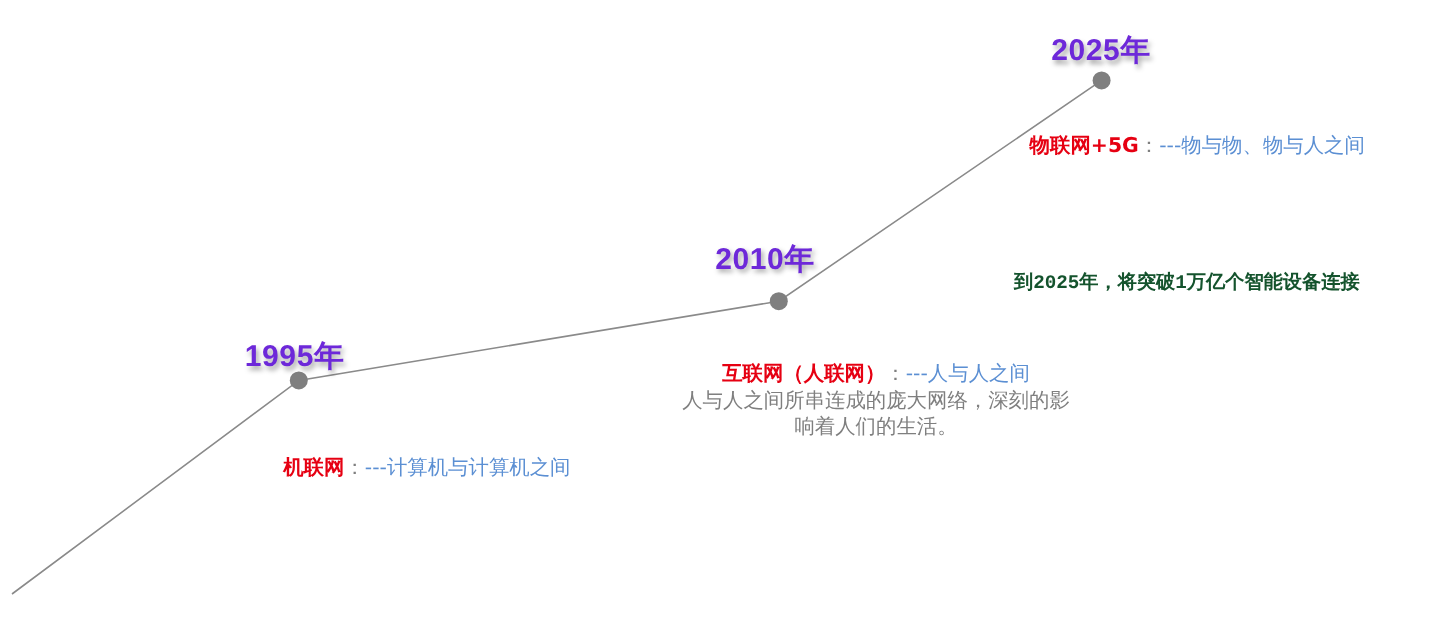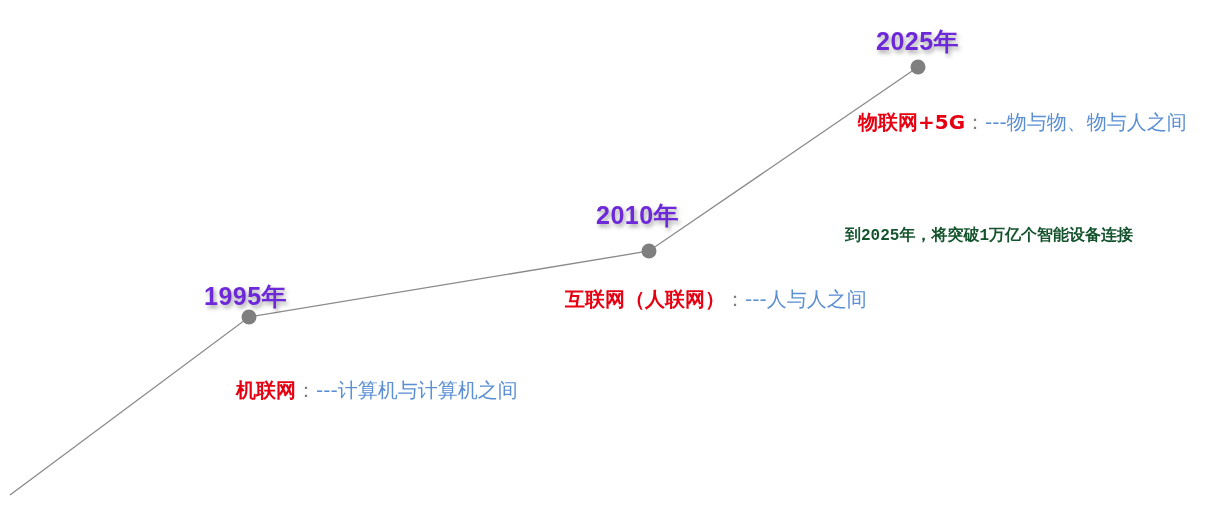--- a/index.html
+++ b/index.html
@@ -2,21 +2,21 @@
 <html><head>
   <meta charset="utf-8">
   <style>
     html, body { margin: 0; padding: 0; background: #ffffff; }
     body { width: 1208px; height: 528px; position: relative; overflow: hidden;
            font-family: "DejaVu Sans", "Liberation Sans", sans-serif; }
     svg.timeline { position: absolute; left: 0; top: 0; }
     .year { position: absolute; font-family: "Liberation Sans", "DejaVu Sans", sans-serif;
             font-weight: bold; font-size: 25px; color: #6d28d9;
             text-shadow: 2px 3px 4px rgba(0,0,0,0.35); letter-spacing: 0.5px; white-space: nowrap; }
-    .desc { position: absolute; font-size: 20px; line-height: 22px; color: #7f7f7f; }
+    .desc { position: absolute; font-size: 17px; line-height: 22px; color: #7f7f7f; }
     .desc .head { white-space: nowrap; }
     .desc .title { color: #e60012; font-weight: bold; }
     .desc .colon { color: #7f7f7f; }
     .desc .sub { color: #5b8fd3; }
     .desc .body { display: block; }
     .callout { position: absolute; left: 845px; top: 225px; font-size: 16px; font-weight: bold;
                color: #14532d; white-space: nowrap; font-family: Liberation Mono, monospace; }
   </style>
 </head>
 <body>
@@ -29,24 +29,25 @@
 </svg>
 
 <div class="year" style="left:204px; top:280px;">1995年</div>
 <div class="desc" style="left:192px; top:379px; width:330px;margin-left:44px;">
   <span class="head">
     <span class="title">机联网</span><span class="colon">：</span><span class="sub">---计算机与计算机之间</span>
   </span>
 </div>
 
 <div class="year" style="left:596px; top:199px;">2010年</div>
-<div class="desc" style="left:565px; top:288px; width:330px;">
+<div class="desc" style="left:565px; top:301px; width:330px;text-align:center;">
   <span class="head">
     <span class="title">互联网（人联网）</span><span class="colon">：</span><span class="sub">---人与人之间</span>
   </span>
+  <span class="body">人与人之间所串连成的庞大网络，深刻的影响着人们的生活。</span>
 </div>
 
 <div class="year" style="left:876px; top:25px;">2025年</div>
 <div class="desc" style="left:858px; top:111px; width:330px;">
   <span class="head">
     <span class="title">物联网+5G</span><span class="colon">：</span><span class="sub">---物与物、物与人之间</span>
   </span>
 </div>
 
 <div class="callout">到2025年，将突破1万亿个智能设备连接</div>

